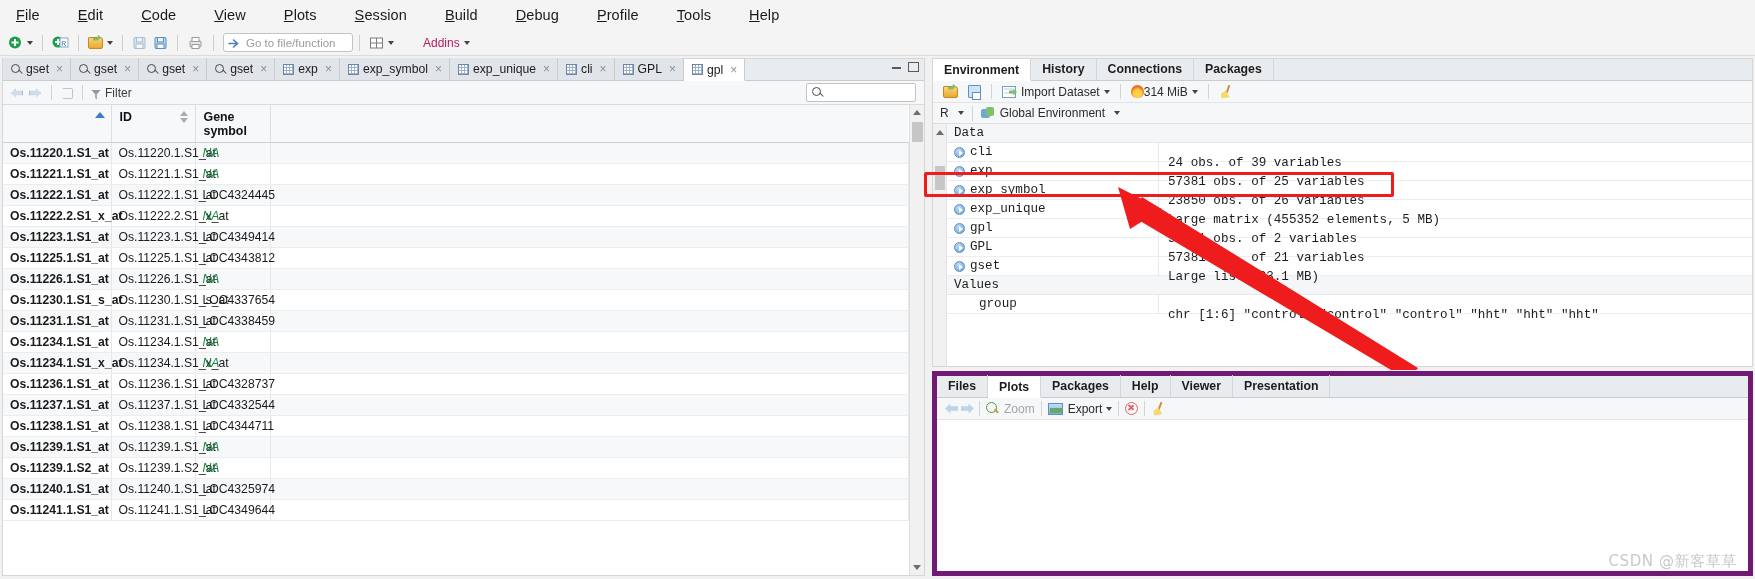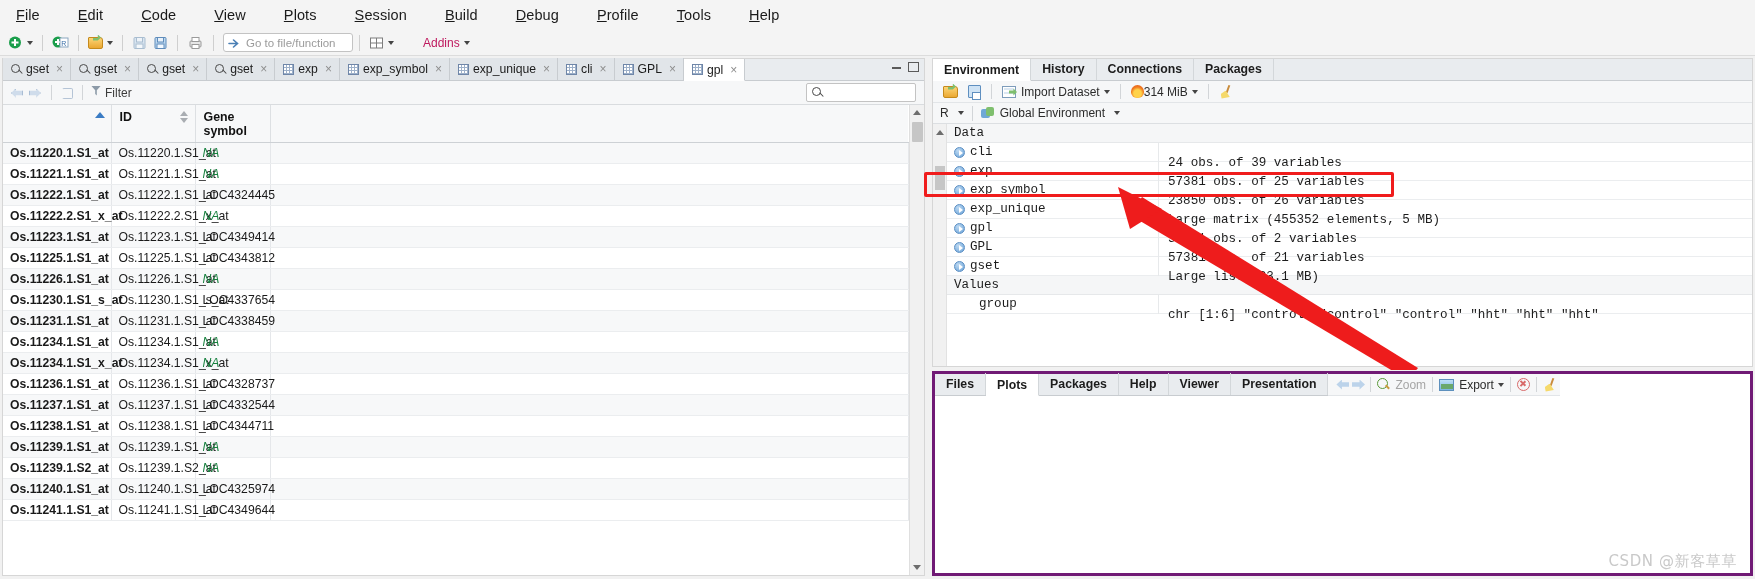--- a/index.html
+++ b/index.html
@@ -93,21 +93,21 @@
     background: #cfdceb; border: 1px solid #a9bdd4;
     clip-path: polygon(40% 0, 40% 25%, 100% 25%, 100% 75%, 40% 75%, 40% 100%, 0 50%);
   }
   .arw.right::before { transform: scaleX(-1); }
   .st-sep { width: 1px; height: 15px; background: #d2d5d8; margin: 0 3px; }
   .refresh-ico { width: 14px; height: 14px; position: relative; }
   .refresh-ico::before {
     content: ""; position: absolute; left: 2px; top: 2px; width: 9px; height: 9px;
     border: 1.4px solid #b5c4d6; border-radius: 2px; border-left-color: transparent;
   }
-  .filter-grp { display: flex; align-items: flex-start; gap: 4px; color: #3c3c3c; font-size: 12px; }
+  .filter-grp { display: flex; align-items: flex-end; gap: 4px; color: #3c3c3c; font-size: 12px; }
   .funnel {
     width: 10px; height: 10px;
     background: #8c9aa8;
     clip-path: polygon(0 0, 100% 0, 58% 48%, 58% 100%, 42% 85%, 42% 48%);
   }
   .search-box {
     position: absolute; right: 8px; top: 2px; width: 110px; height: 19px;
     border: 1px solid #c3c3c3; border-radius: 2px; background: #fff;
     display: flex; align-items: center; padding-left: 5px;
   }
@@ -231,21 +231,21 @@
   }
   .expand-ico::after {
     content: ""; position: absolute; left: 3.5px; top: 2.2px; width: 0; height: 0;
     border-left: 4px solid #fff; border-top: 3px solid transparent; border-bottom: 3px solid transparent;
   }
   .env-row.values-item .name-cell { padding-left: 32px; }
 
   
   .plots-pane {
     position: absolute; left: 932px; top: 371px; width: 821px; height: 205px;
-    background: #fff; border: 3px solid #701a75; display: flex; flex-direction: row;
+    background: #fff; border: 5px solid #701a75; display: flex; flex-direction: column;
   }
   .plots-toolbar {
     height: 22px; background: #f6f7f8; border-bottom: 1px solid #e2e5e8;
     display: flex; align-items: center; padding-left: 7px;
   }
   .pt-arrow { width: 16px; height: 14px; position: relative; }
   .pt-arrow::before {
     content:""; position:absolute; left:1px; top:2px; width:13px; height:10px; background:#bcd3ea;
     clip-path: polygon(42% 0, 42% 28%, 100% 28%, 100% 72%, 42% 72%, 42% 100%, 0 50%);
   }

